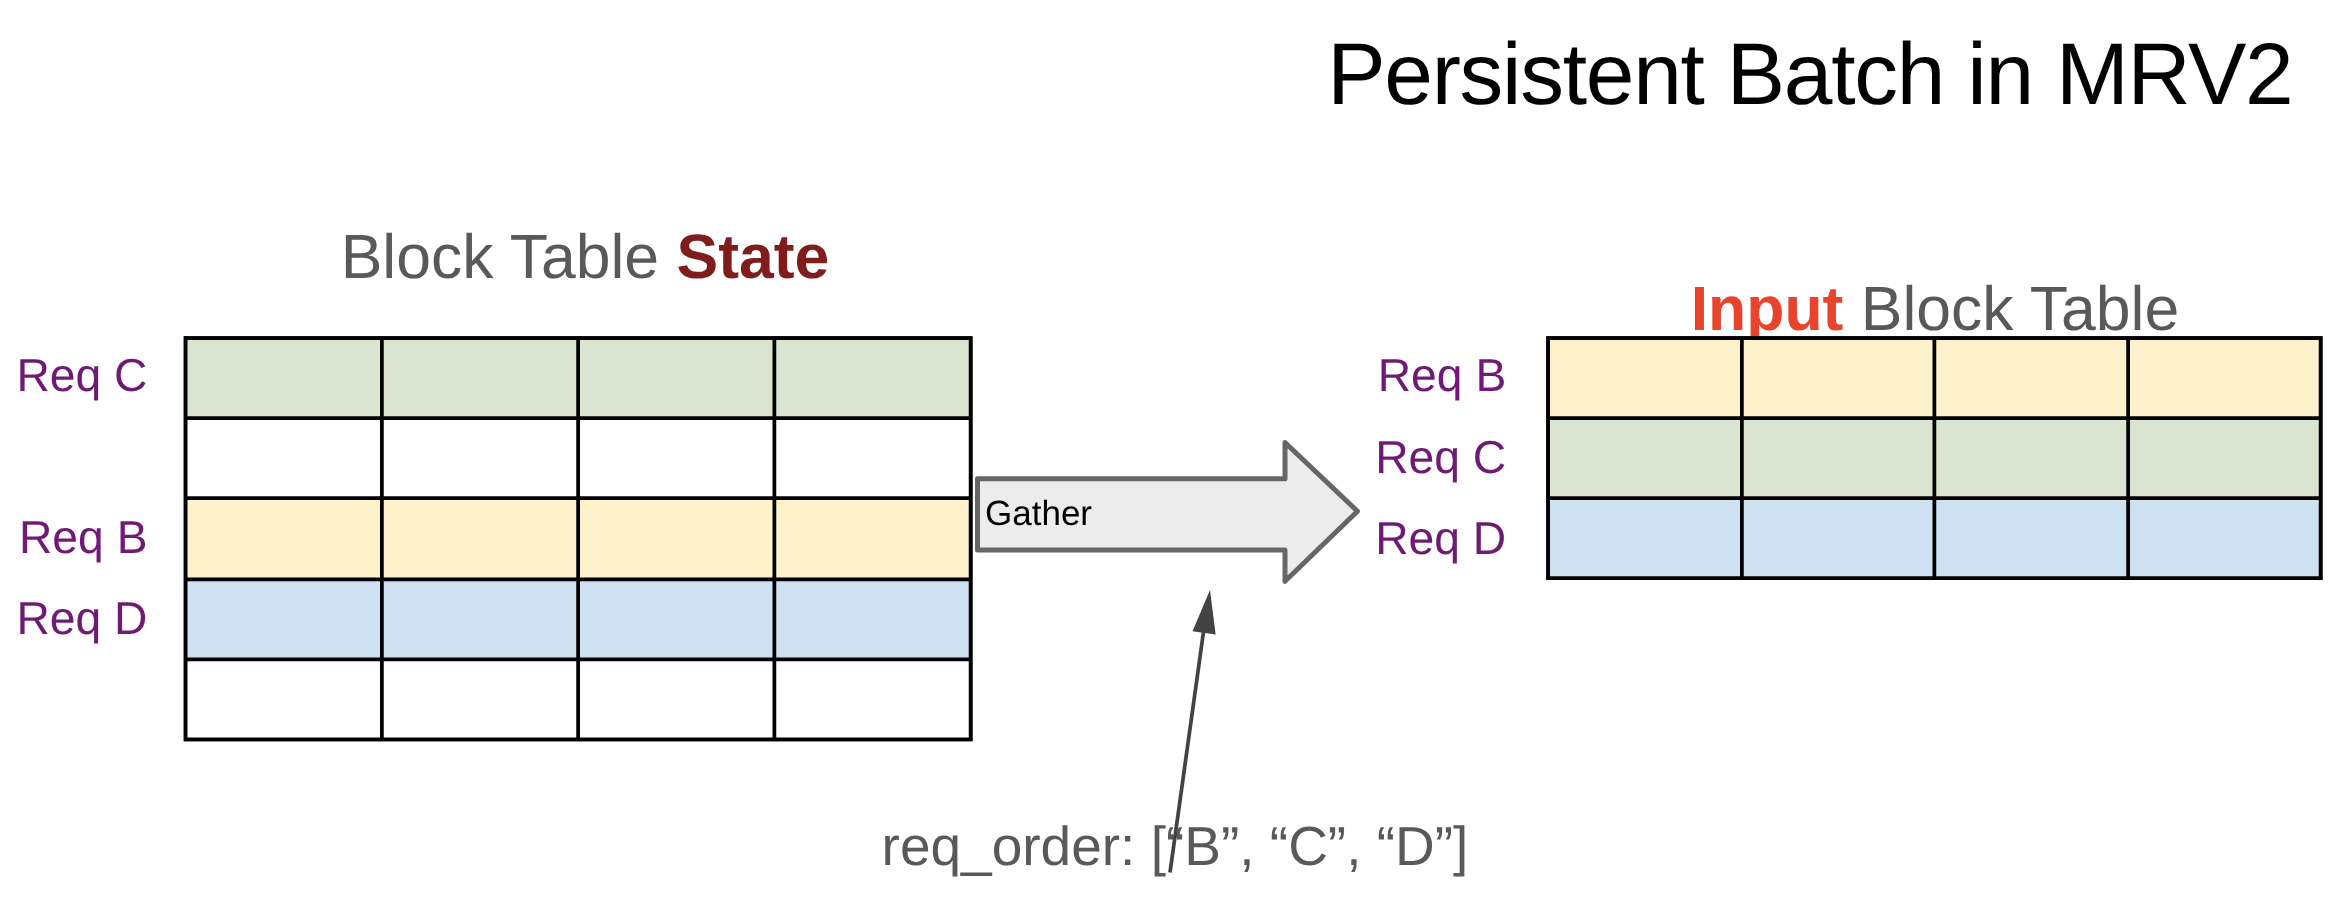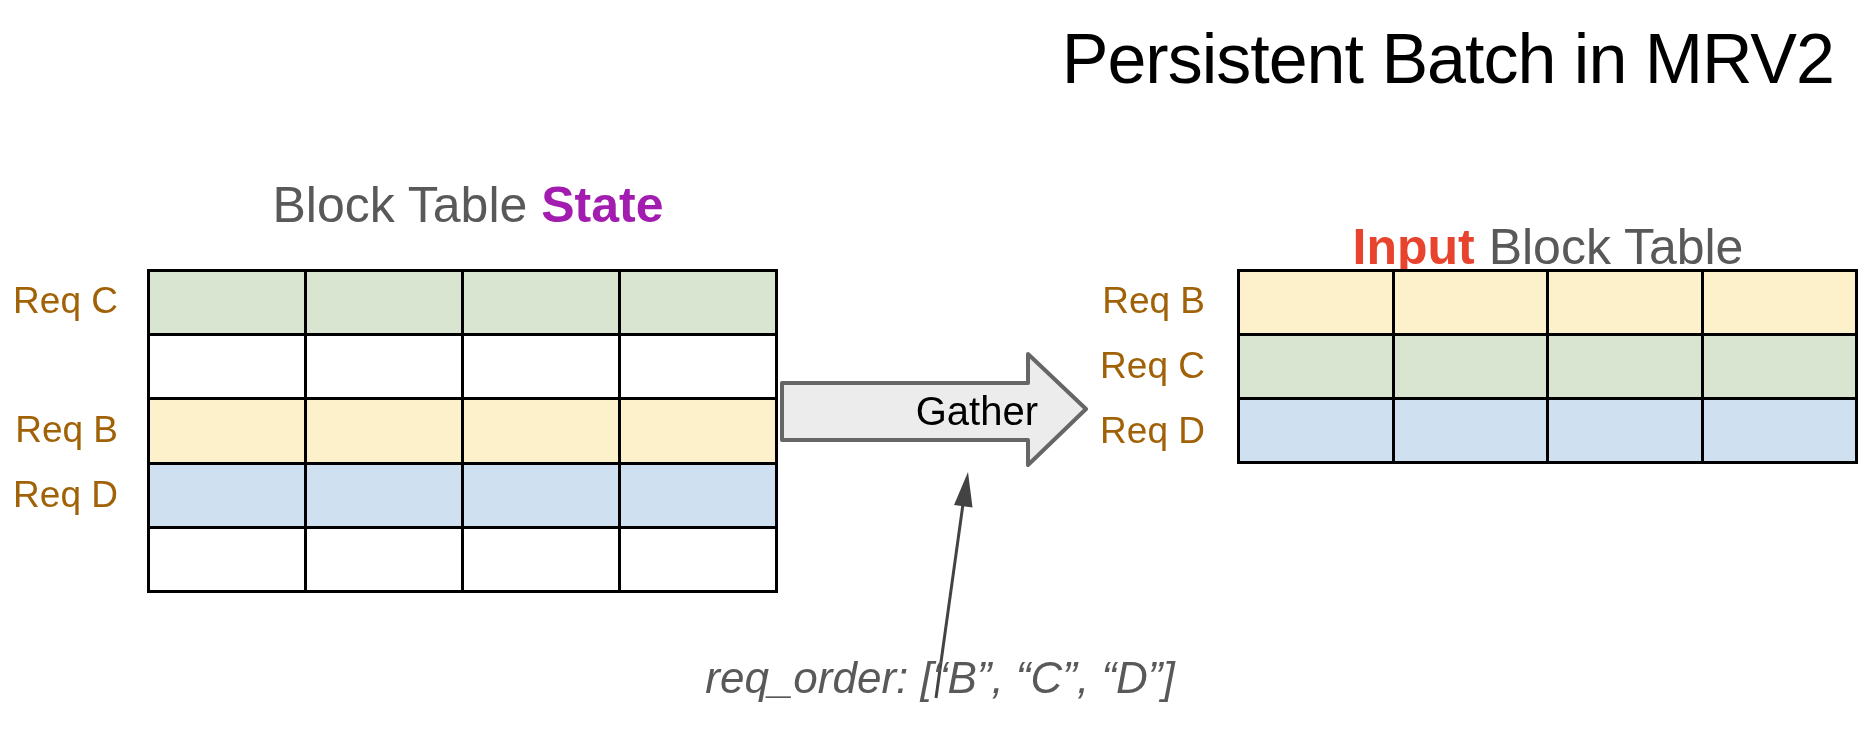--- a/index.html
+++ b/index.html
@@ -18,46 +18,46 @@
 
   .blocktable{
     position:absolute;display:grid;gap:3px;border:3px solid #000;background:#000;
     box-sizing:border-box;
   }
   #left-table{left:147px;top:269px;width:631px;height:324px;}
   #right-table{left:1237px;top:269px;width:621px;height:195px;}
   .cell{width:100%;height:100%;}
 
   .row-label{
-    position:absolute;height:40px;line-height:40px;font-size:37px;color:#a16207;
+    position:absolute;height:40px;line-height:40px;font-size:37px;color:#701a75;
     text-align:right;white-space:nowrap;
   }
   .ll{left:2px;width:116px;}
   .rl{left:1058px;width:147px;}
 
   .gather-svg{position:absolute;left:778px;top:348px;}
   .gather-label{
     position:absolute;left:788px;top:385px;width:250px;height:58px;
-    line-height:52px;text-align:right;font-size:40px;color:#000;
+    line-height:52px;text-align:left;font-size:28px;color:#000;
   }
   .pointer-svg{position:absolute;left:900px;top:460px;}
 
   .req-order{
     position:absolute;left:600px;top:650px;width:680px;
     text-align:center;font-size:44px;line-height:56px;color:#595959;white-space:nowrap;
   }
 </style>
 </head>
 <body>
 
 <div class="canvas">
 
   <div class="title">Persistent Batch in MRV2</div>
 
-  <div class="subtitle subtitle-left" style="color: rgb(89, 89, 89);"><span class="plain">Block Table </span><span class="accent" style="color: #a21caf; text-align: center;">State</span></div>
+  <div class="subtitle subtitle-left" style="color: rgb(89, 89, 89);"><span class="plain">Block Table </span><span class="accent" style="color: #7f1d1d; text-align: center;">State</span></div>
 
   <div class="subtitle subtitle-right" style="color: rgb(89, 89, 89);"><span class="accent" style="color: rgb(232, 67, 45);">Input</span><span class="plain"> Block Table</span></div>
 
   <div class="blocktable" id="left-table" style="grid-template-columns: repeat(4, 1fr); grid-template-rows: repeat(5, 1fr); background: rgb(0, 0, 0); border-color: rgb(0, 0, 0);">
       <div class="cell" style="background: rgb(217, 229, 208);"></div>
       <div class="cell" style="background: rgb(217, 229, 208);"></div>
       <div class="cell" style="background: rgb(217, 229, 208);"></div>
       <div class="cell" style="background: rgb(217, 229, 208);"></div>
       <div class="cell" style="background: rgb(255, 255, 255);"></div>
       <div class="cell" style="background: rgb(255, 255, 255);"></div>
@@ -103,15 +103,15 @@
 
   <div class="row-label rl" style="top:281px">Req B</div>
   <div class="row-label rl" style="top:346px">Req C</div>
   <div class="row-label rl" style="top:411px">Req D</div>
 
   <svg class="pointer-svg" width="110" height="250" viewBox="0 0 110 250">
     <line id="pointer-line" x1="36" y1="238" x2="63" y2="44" stroke="#434343" stroke-width="3"></line>
     <polygon id="pointer-head" points="68,12 54,45 72.5,47.5" fill="#434343"></polygon>
   </svg>
 
-  <div class="req-order" style="color: rgb(89, 89, 89); font-style: italic;">req_order: [“B”, “C”, “D”]</div>
+  <div class="req-order" style="color: rgb(89, 89, 89);">req_order: [“B”, “C”, “D”]</div>
 
 </div>
 
 </body></html>

